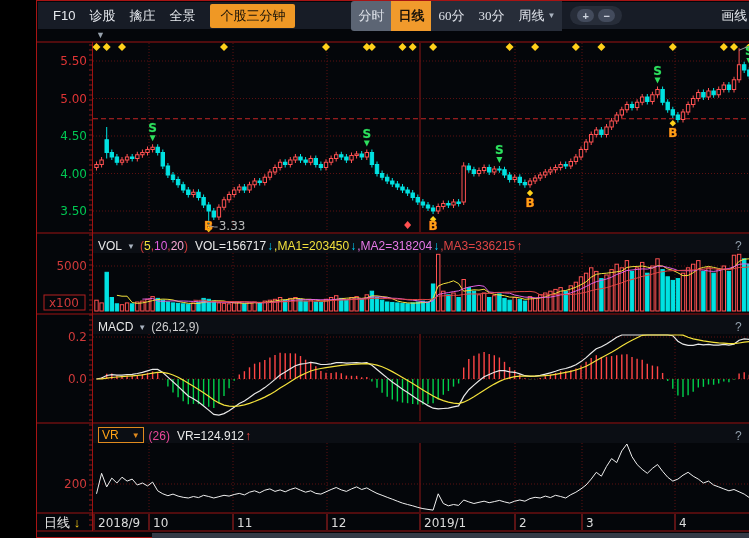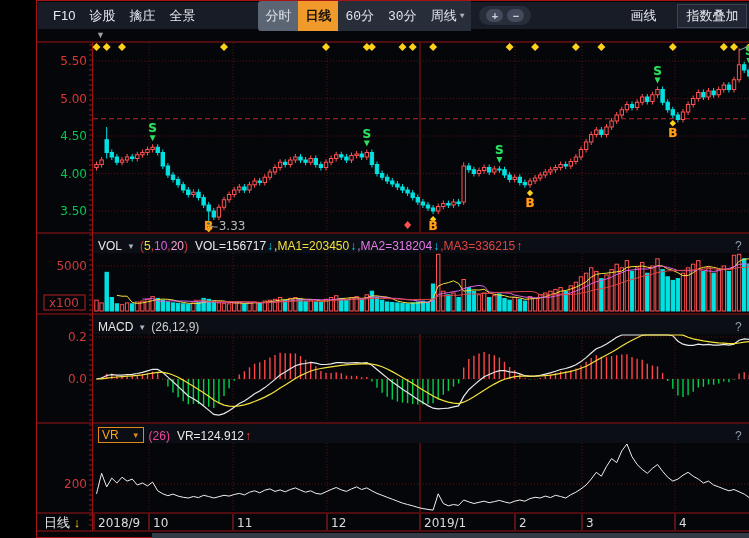--- a/index.html
+++ b/index.html
@@ -3,21 +3,21 @@
 <meta charset="utf-8">
 <style>
   html,body{margin:0;padding:0;background:#000;}
   body{width:749px;height:538px;overflow:hidden;font-family:"Liberation Sans","DejaVu Sans",sans-serif;}
   .window{position:relative;width:749px;height:538px;background:#04060a;border:1px solid #a81414;box-sizing:border-box;margin-left:36px;}
   
   .toolbar{position:absolute;top:1px;left:1px;right:1px;height:27px;background:#171c26;display:flex;align-items:center;padding:0 8px;box-sizing:border-box;z-index:5;}
   .tbtn{background:none;border:none;color:#e6e9ee;font-size:13px;padding:3px 7px;cursor:pointer;font-family:inherit;white-space:nowrap;}
   .tbtn.orange{background:#ef9825;color:#181309;border-radius:2px;padding:3px 10px;margin-left:8px;}
   .periods{display:flex;margin-left:56px;}
-  .pbtn{background:#272d39;color:#dfe3ea;border:none;font-size:13px;padding:6px 7px;font-family:Liberation Mono, monospace;cursor:pointer;display:flex;align-items:center;white-space:nowrap;}
+  .pbtn{background:#272d39;color:#dfe3ea;border:none;font-size:13px;padding:6px 7px;font-family:Liberation Serif, serif;cursor:pointer;display:flex;align-items:center;white-space:nowrap;}
   .pbtn.first{background:#5c6574;border-radius:3px 0 0 3px;}
   .pbtn.active{background:#f09a2c;color:#17120a;font-weight:bold;}
   .dd{font-size:8px;color:#aab3bf;margin-left:3px;}
   .zoompill{display:flex;gap:4px;background:#272d39;border-radius:10px;margin-left:8px;padding:3px 7px;}
   .zbtn{background:#434b5c;color:#cfd5df;border:none;border-radius:7px;width:17px;height:13px;line-height:10px;font-size:11px;cursor:pointer;padding:0;font-weight:bold;}
   .draw{margin-left:92px;}
   .drop{display:flex;align-items:center;background:#202633;border:1px solid #3c4454;color:#e6e9ee;font-size:13px;padding:2px 8px;margin-left:14px;cursor:pointer;font-family:inherit;white-space:nowrap;}
   
   .phead{position:absolute;left:56px;width:689px;height:19px;display:flex;align-items:flex-end;background:#0b0e14;font-size:12px;color:#e8e8e8;z-index:3;box-sizing:border-box;padding:0 5px;white-space:nowrap;}
   #vol-head{top:233px;}
@@ -42,20 +42,21 @@
 </head>
 <body>
 
 <div class="window">
 
   <div class="toolbar">
     <button class="tbtn">F10</button>
     <button class="tbtn">诊股</button>
     <button class="tbtn">擒庄</button>
     <button class="tbtn">全景</button>
+    <button class="tbtn orange">个股三分钟</button>
     <div class="periods">
       <button class="pbtn first">分时</button>
       <button class="pbtn active">日线</button>
       <button class="pbtn">60分</button>
       <button class="pbtn">30分</button>
       <button class="pbtn">
         <span>周线</span>
         <span class="dd">▼</span>
       </button>
     </div>

